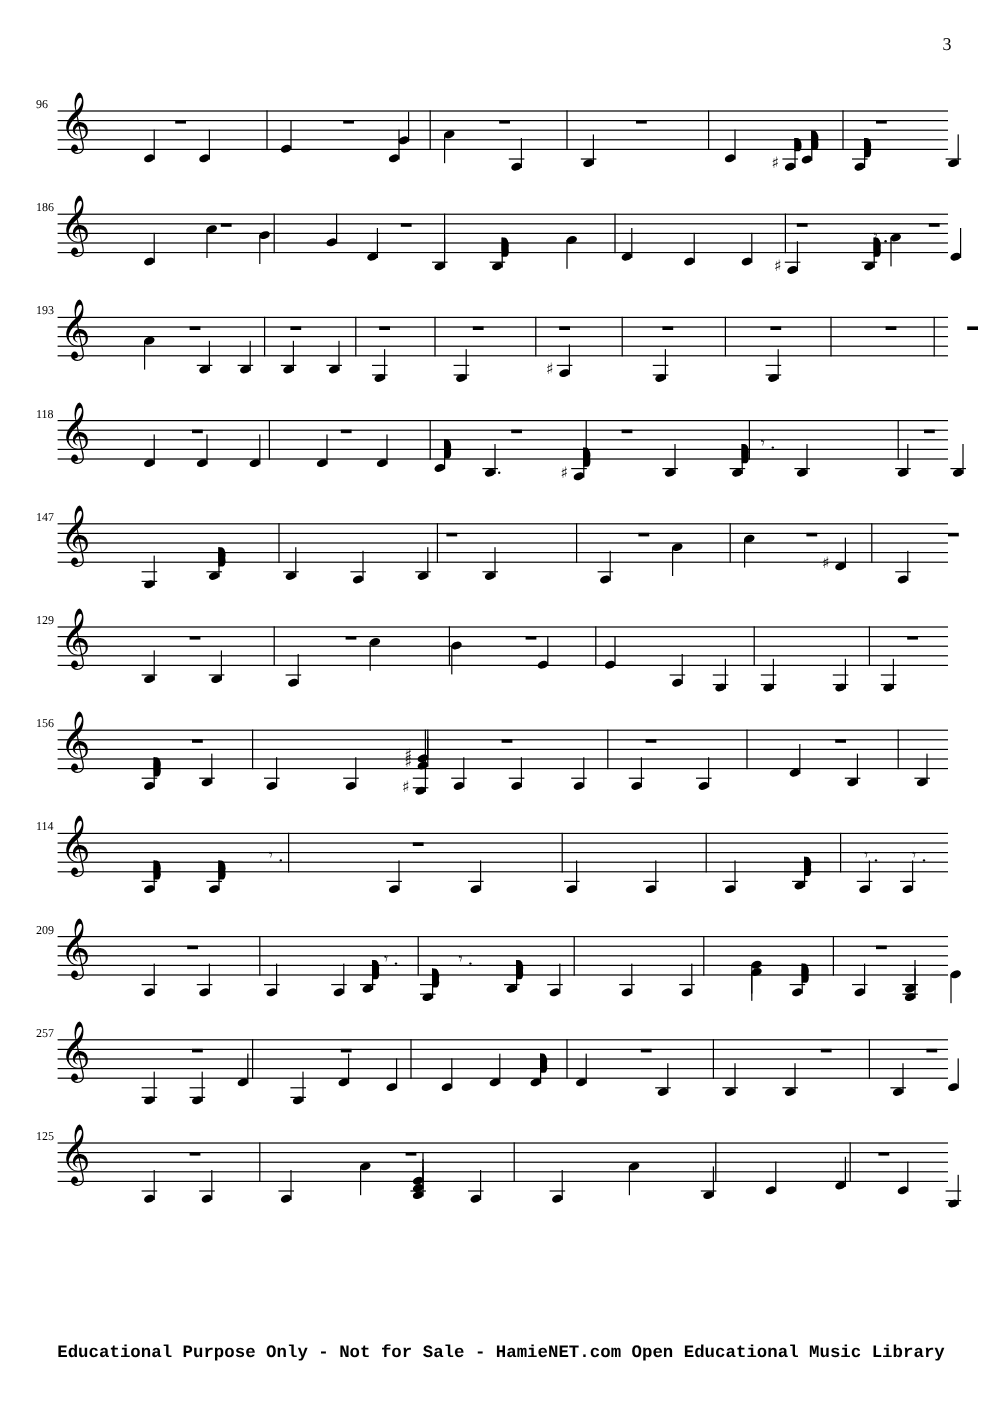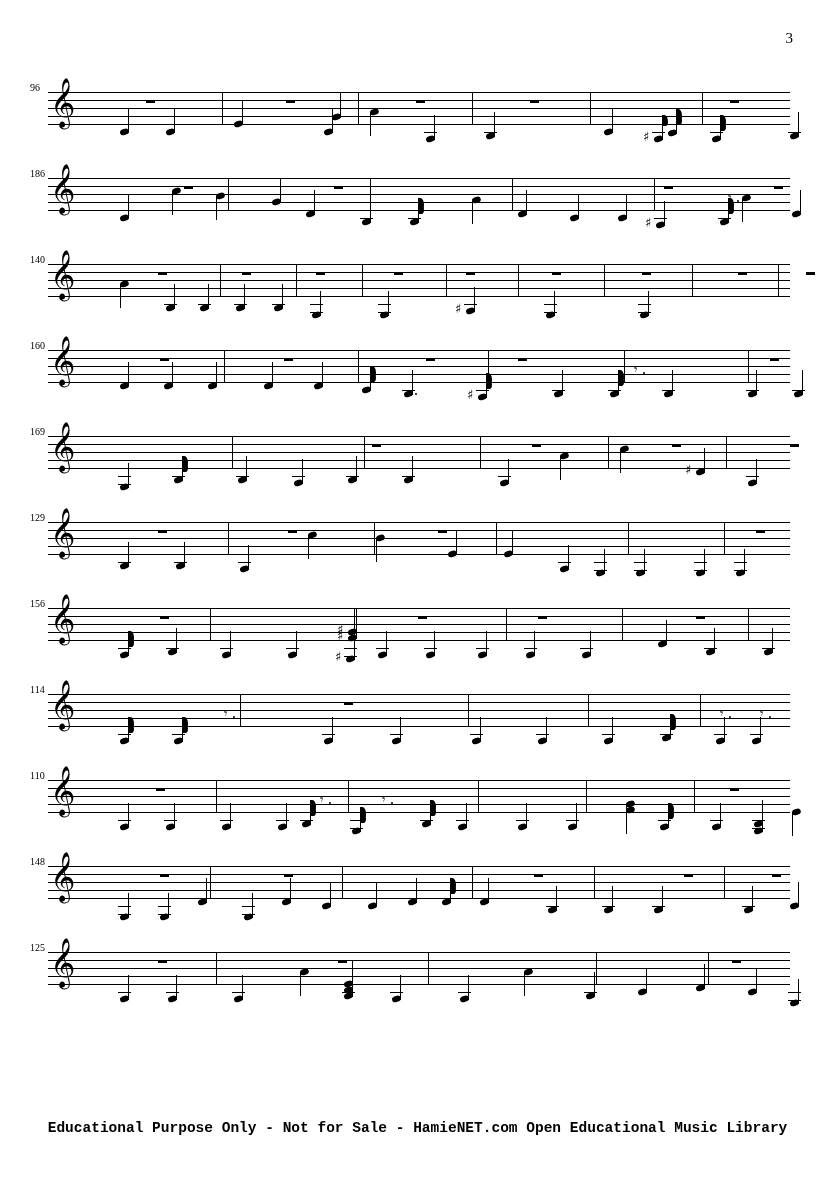--- a/index.html
+++ b/index.html
@@ -261,21 +261,21 @@
           <div class="rest8" style="left: 680px; top: 13px;">𝄾</div>
           <div class="dot" style="left: 689px; top: 22px;"></div>
           <div class="noteh" style="left: 694px; top: 17px;"></div>
           <div class="stem" style="left: 694px; top: 20px; height: 24px;"></div>
           <div class="rest" style="left: 726px; top: 8px;"></div>
           <div class="noteh" style="left: 744px; top: 33px;"></div>
           <div class="stem" style="left: 751.5px; top: 12px; height: 25px;"></div>
         </div>
       </div>
       <div class="system" style="position: absolute; top: 172px; left: 0px; width: 835px;">
-        <div class="measure-number">140</div>
+        <div class="measure-number">193</div>
         <div class="staff">
           <div class="line l0"></div>
           <div class="line l1"></div>
           <div class="line l2"></div>
           <div class="line l3"></div>
           <div class="line l4"></div>
           <div class="clef">𝄞</div>
           <div class="barline" style="left: 172px;"></div>
           <div class="barline" style="left: 248px;"></div>
           <div class="barline" style="left: 314px;"></div>
@@ -323,21 +323,21 @@
           <div class="rest" style="left: 594px; top: 8px;"></div>
           <div class="ledger" style="left: 589.5px; top: 40px;"></div>
           <div class="ledger" style="left: 589.5px; top: 48px;"></div>
           <div class="noteh" style="left: 592px; top: 48px;"></div>
           <div class="stem" style="left: 599.5px; top: 27px; height: 25px;"></div>
           <div class="rest" style="left: 690px; top: 8px;"></div>
           <div class="rest" style="left: 758px; top: 8px;"></div>
         </div>
       </div>
       <div class="system" style="position: absolute; top: 258px; left: 0px; width: 835px;">
-        <div class="measure-number">160</div>
+        <div class="measure-number">118</div>
         <div class="staff">
           <div class="line l0"></div>
           <div class="line l1"></div>
           <div class="line l2"></div>
           <div class="line l3"></div>
           <div class="line l4"></div>
           <div class="clef">𝄞</div>
           <div class="barline" style="left: 176px;"></div>
           <div class="barline" style="left: 310px;"></div>
           <div class="barline" style="left: 440px;"></div>
@@ -387,21 +387,21 @@
           <div class="rest" style="left: 722px; top: 8px;"></div>
           <div class="ledger" style="left: 697.5px; top: 40px;"></div>
           <div class="noteh" style="left: 700px; top: 41px;"></div>
           <div class="stem" style="left: 707.5px; top: 20px; height: 25px;"></div>
           <div class="ledger" style="left: 743.5px; top: 40px;"></div>
           <div class="noteh" style="left: 746px; top: 41px;"></div>
           <div class="stem" style="left: 753.5px; top: 20px; height: 25px;"></div>
         </div>
       </div>
       <div class="system" style="position: absolute; top: 344px; left: 0px; width: 835px;">
-        <div class="measure-number">169</div>
+        <div class="measure-number">147</div>
         <div class="staff">
           <div class="line l0"></div>
           <div class="line l1"></div>
           <div class="line l2"></div>
           <div class="line l3"></div>
           <div class="line l4"></div>
           <div class="clef">𝄞</div>
           <div class="barline" style="left: 184px;"></div>
           <div class="barline" style="left: 316px;"></div>
           <div class="barline" style="left: 432px;"></div>
@@ -623,21 +623,21 @@
           <div class="noteh" style="left: 668px; top: 44px;"></div>
           <div class="stem" style="left: 675.5px; top: 23px; height: 25px;"></div>
           <div class="rest8" style="left: 712px; top: 13px;">𝄾</div>
           <div class="dot" style="left: 721px; top: 22px;"></div>
           <div class="ledger" style="left: 701.5px; top: 40px;"></div>
           <div class="noteh" style="left: 704px; top: 44px;"></div>
           <div class="stem" style="left: 711.5px; top: 23px; height: 25px;"></div>
         </div>
       </div>
       <div class="system" style="position: absolute; top: 688px; left: 0px; width: 835px;">
-        <div class="measure-number">110</div>
+        <div class="measure-number">209</div>
         <div class="staff">
           <div class="line l0"></div>
           <div class="line l1"></div>
           <div class="line l2"></div>
           <div class="line l3"></div>
           <div class="line l4"></div>
           <div class="clef">𝄞</div>
           <div class="barline" style="left: 168px;"></div>
           <div class="barline" style="left: 300px;"></div>
           <div class="barline" style="left: 430px;"></div>
@@ -703,21 +703,21 @@
           <div class="stem" style="left: 713.5px; top: 20px; height: 25px;"></div>
           <div class="ledger" style="left: 703.5px; top: 40px;"></div>
           <div class="ledger" style="left: 703.5px; top: 48px;"></div>
           <div class="noteh" style="left: 706px; top: 48px;"></div>
           <div class="stem" style="left: 713.5px; top: 27px; height: 25px;"></div>
           <div class="noteh" style="left: 744px; top: 29px;"></div>
           <div class="stem" style="left: 744px; top: 32px; height: 24px;"></div>
         </div>
       </div>
       <div class="system" style="position: absolute; top: 774px; left: 0px; width: 835px;">
-        <div class="measure-number">148</div>
+        <div class="measure-number">257</div>
         <div class="staff">
           <div class="line l0"></div>
           <div class="line l1"></div>
           <div class="line l2"></div>
           <div class="line l3"></div>
           <div class="line l4"></div>
           <div class="clef">𝄞</div>
           <div class="barline" style="left: 162px;"></div>
           <div class="barline" style="left: 294px;"></div>
           <div class="barline" style="left: 424px;"></div>

